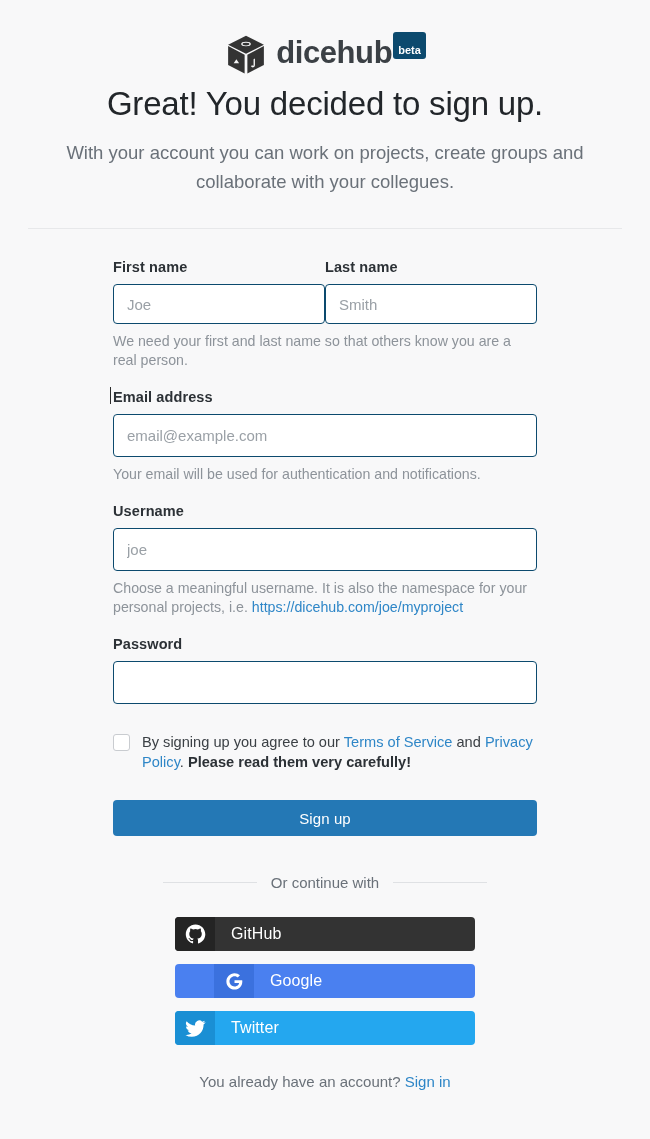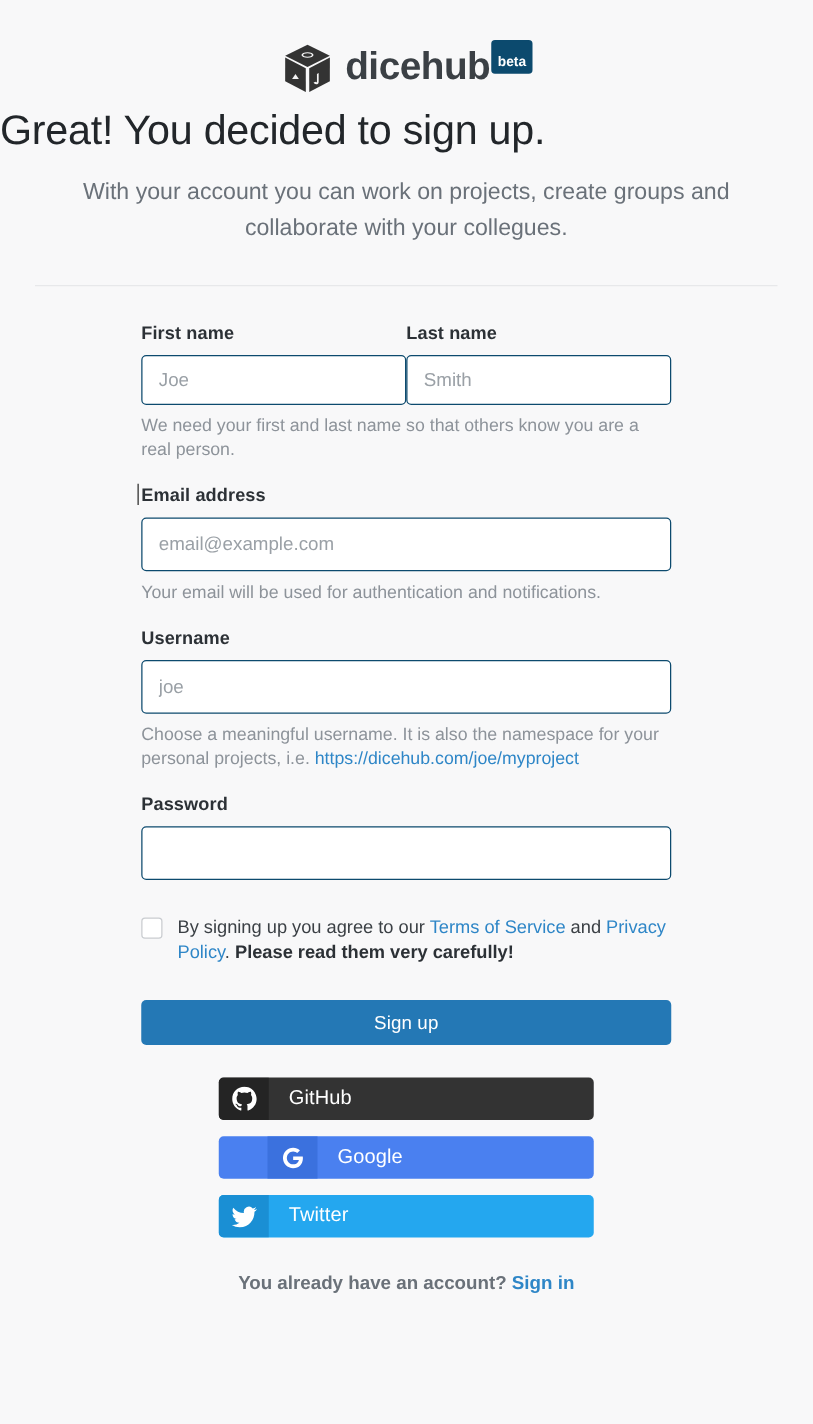--- a/index.html
+++ b/index.html
@@ -40,21 +40,21 @@
     font-weight: 700;
     border-radius: 3px;
     padding: 12px 5px 2px 5px;
     line-height: 13px;
     align-self: flex-start;
     margin-top: 1px;
     margin-left: 1px;
   }
 
   .headline {
-    text-align: left;
+    text-align: center;
     font-size: 33px;
     font-weight: 400;
     color: #22262a;
     margin: 26px 0 0 0;
     line-height: 40px;
     letter-spacing: -0.2px;
   }
   .subhead {
     text-align: center;
     font-size: 18.5px;
@@ -203,21 +203,20 @@
   .google { background:#4a80f0;padding-left:39px; }
   .google .ic { background:#3b71de; }
   .twitter { background:#24a7ef; }
   .twitter .ic { background:#1a8fd4; }
 
   .bottom {
     text-align: center;
     font-size: 15px;
     color: #6a7179;
     margin-top: 28px;
-    font-weight: bold;
   }
 </style>
 </head>
 <body>
 
 <div class="page">
 
   <div class="brand-row">
     <span>
       <svg class="logo-cube" viewBox="0 0 64 64" xmlns="http://www.w3.org/2000/svg">
@@ -278,20 +277,25 @@
       <input class="input tall" type="password" placeholder="" style="">
     </div>
 
     <div class="terms">
       <div class="checkbox"></div>
       <div class="terms-text"><span>By signing up you agree to our </span><a class="link" href="#">Terms of Service</a><span> and </span><a class="link" href="#">Privacy Policy</a><span>. </span><b>Please read them very carefully!</b></div>
     </div>
 
     <button class="btn-primary" type="submit">Sign up</button>
 
+    <div class="or-wrap">
+      <span class="or-line"></span>
+      <span class="or-text">Or continue with</span>
+      <span class="or-line"></span>
+    </div>
 
     <div class="social-list">
 
       <div class="social github">
         <span class="ic">
           <svg width="21" height="21" viewBox="0 0 24 24" fill="#ffffff" xmlns="http://www.w3.org/2000/svg">
             <path d="M12 .5C5.73.5.9 5.33.9 11.6c0 4.9 3.18 9.06 7.59 10.53.55.1.76-.24.76-.53 0-.26-.01-1.13-.02-2.05-3.09.67-3.74-1.3-3.74-1.3-.5-1.29-1.23-1.63-1.23-1.63-1.01-.69.08-.68.08-.68 1.11.08 1.7 1.15 1.7 1.15.99 1.7 2.6 1.21 3.23.92.1-.72.39-1.21.7-1.49-2.47-.28-5.07-1.24-5.07-5.52 0-1.22.44-2.22 1.15-3-.12-.28-.5-1.41.11-2.95 0 0 .94-.3 3.08 1.15a10.7 10.7 0 0 1 5.6 0c2.14-1.45 3.08-1.15 3.08-1.15.61 1.54.23 2.67.11 2.95.72.78 1.15 1.78 1.15 3 0 4.29-2.6 5.24-5.08 5.51.4.35.76 1.03.76 2.08 0 1.5-.01 2.71-.01 3.08 0 .3.2.64.77.53 4.4-1.47 7.58-5.63 7.58-10.53C23.1 5.33 18.27.5 12 .5z"></path>
           </svg>
         </span>
         <span class="lbl">GitHub</span>

